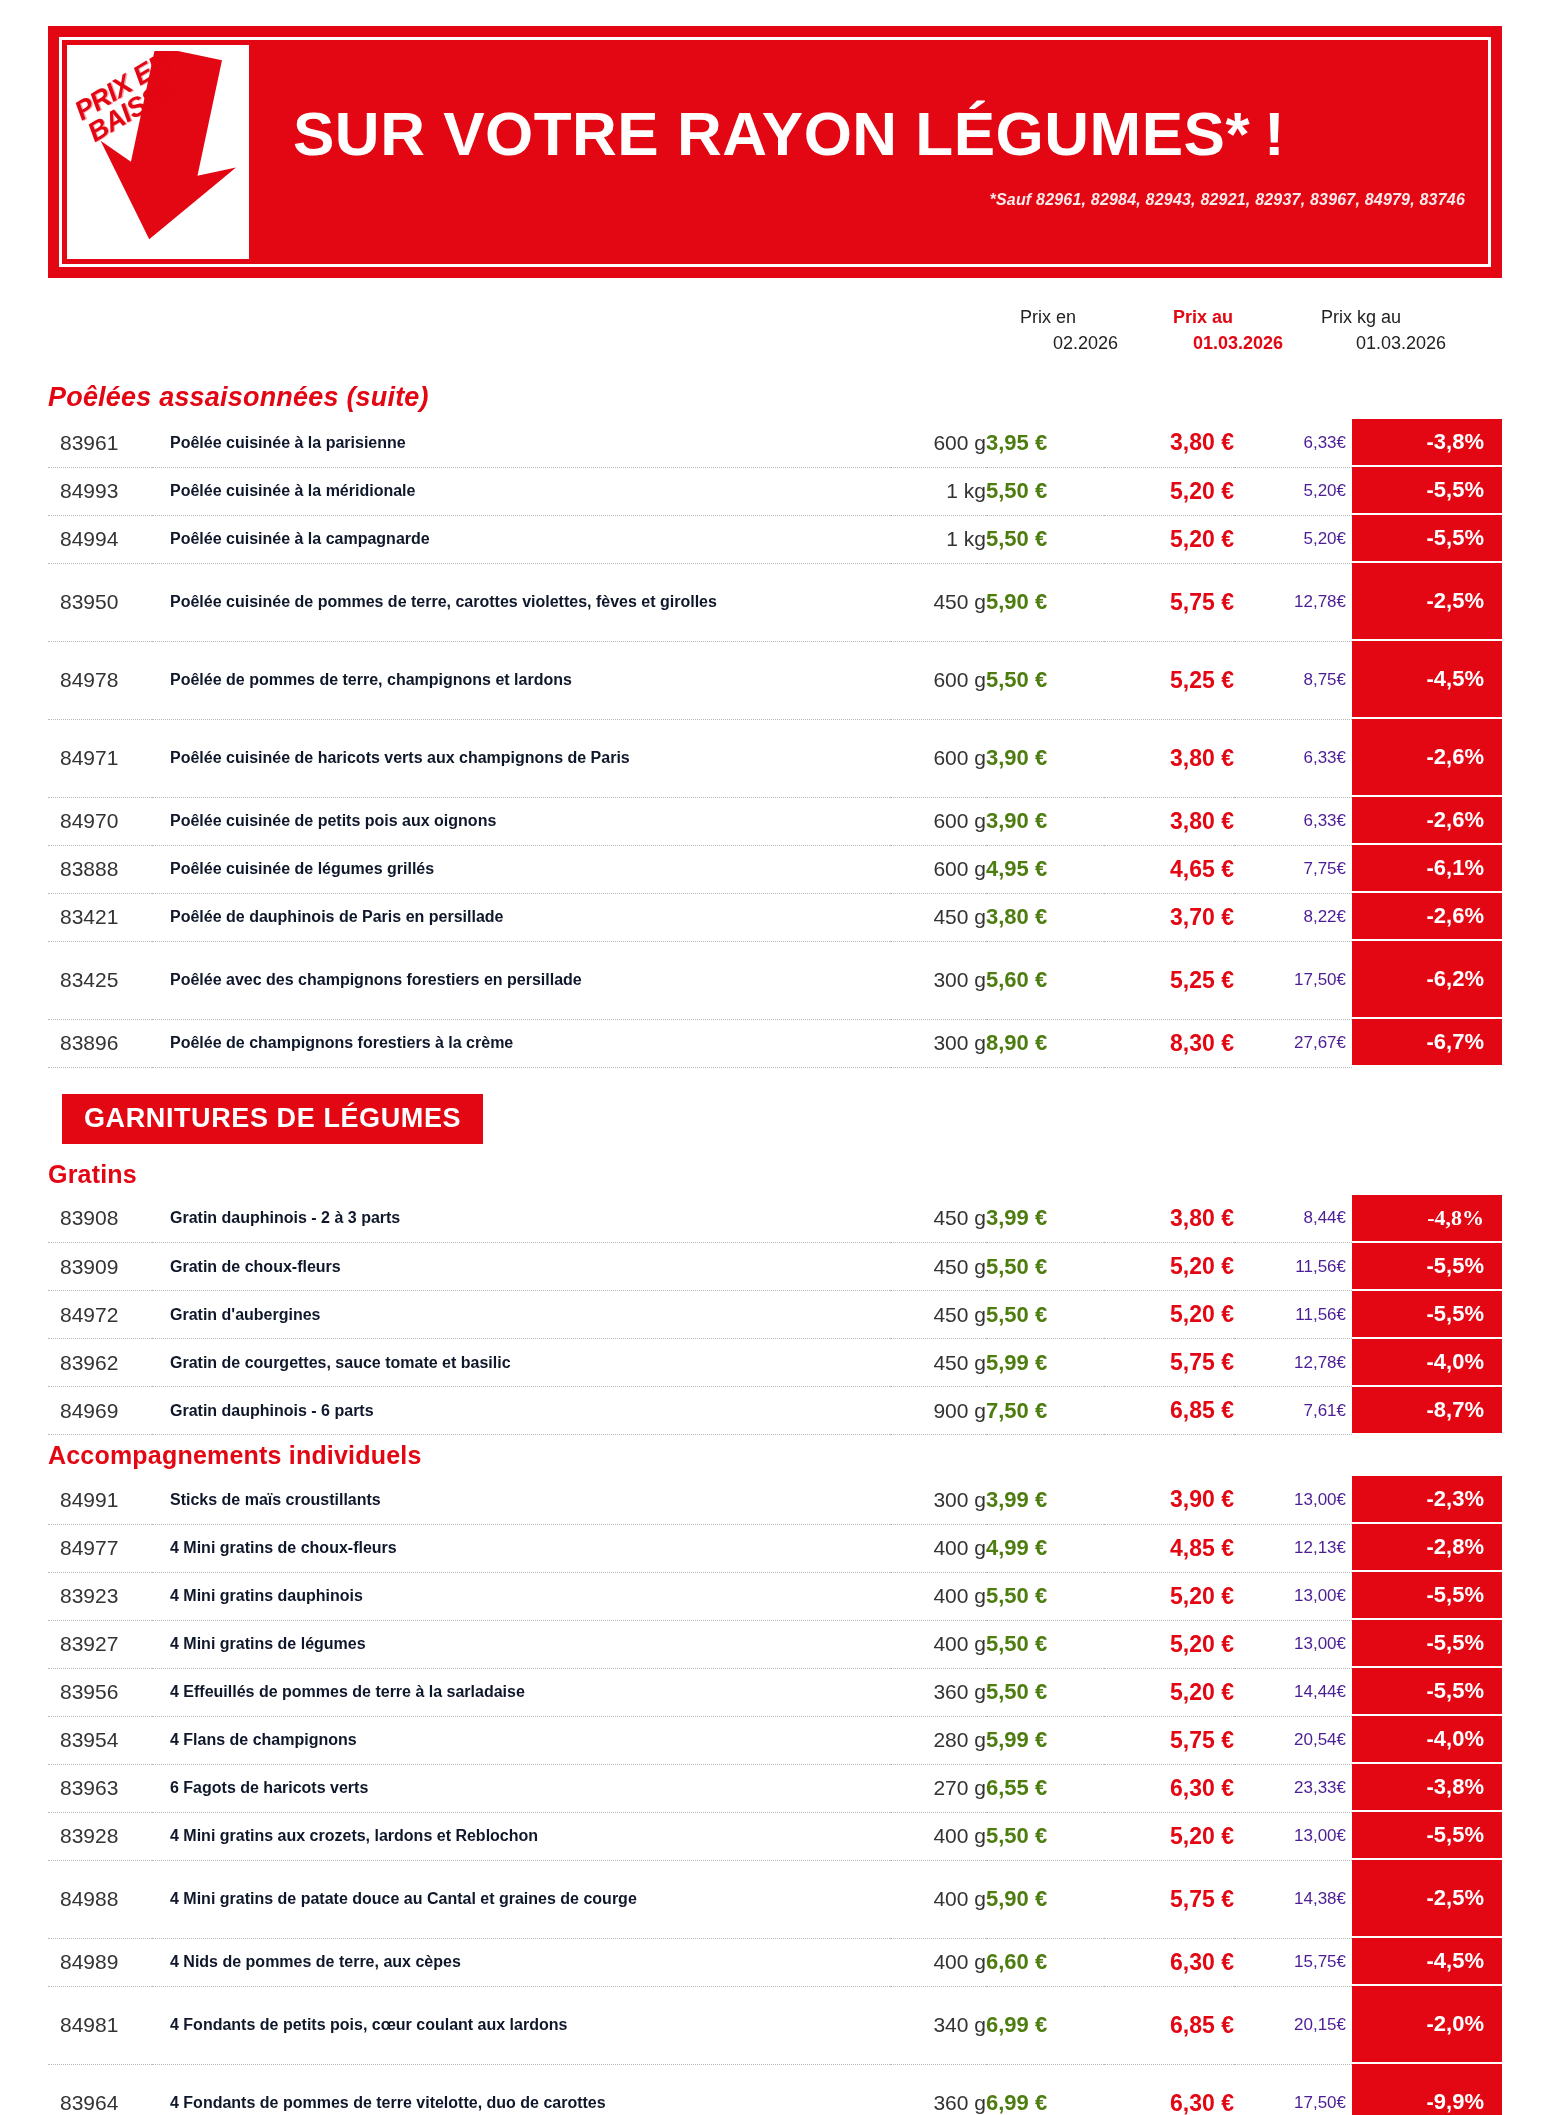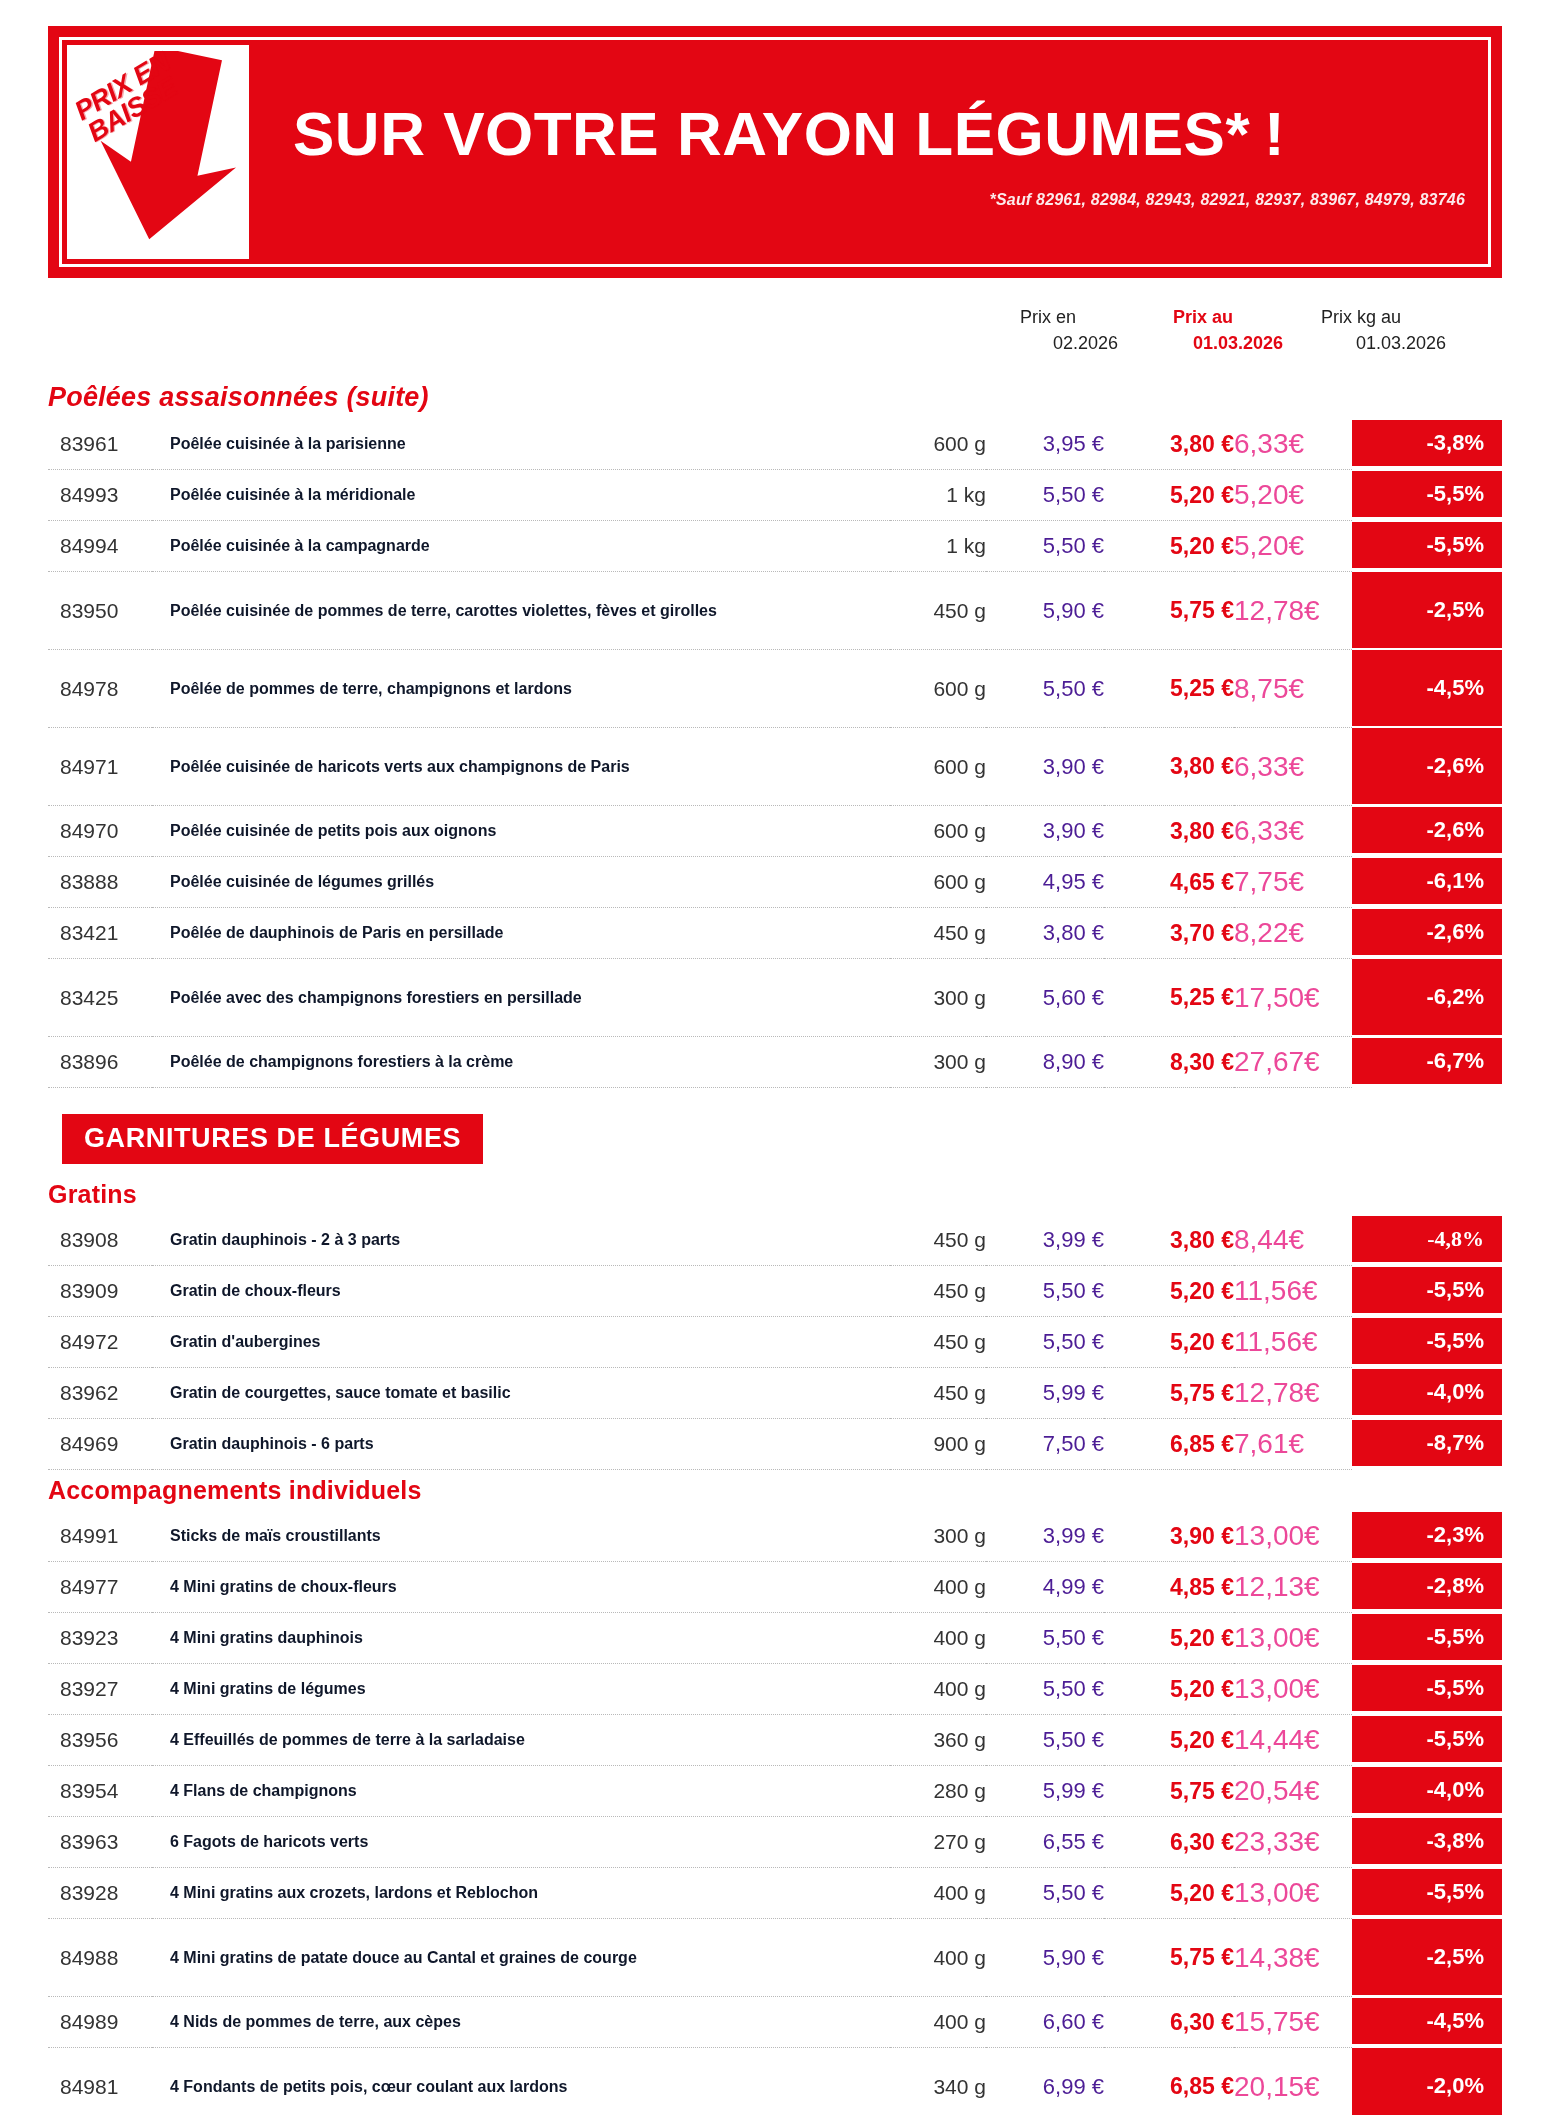--- a/index.html
+++ b/index.html
@@ -159,23 +159,23 @@
   .tbl td {
     padding: 0;
     vertical-align: middle;
     border-bottom: 1px dotted #b9b9b9;
   }
   .tbl tr:first-child td { border-top: none; }
 
   .c-code   { width: 92px;  text-align: left;  padding-left: 12px !important; font-size: 21px; color: #333; }
   .c-name   { width: auto;  text-align: left;  padding-left: 18px !important; font-size: 16px; font-weight: 700; color: #0f172a; line-height: 1.22; }
   .c-weight { width: 96px;  text-align: right; font-size: 21px; color: #333; }
-  .c-old    { width: 118px; text-align: right; font-size: 22px; font-weight: 400; color: #4c1d95; }
+  .c-old    { width: 118px; font-size: 22px; font-weight: 700; color: #4d7c0f; }
   .c-new    { width: 130px; text-align: right; font-size: 23px; font-weight: 900; color: #e30613; }
-  .c-kg     { width: 112px; text-align: left; font-size: 28px; color: #ec4899; padding-right: 6px !important; }
+  .c-kg     { width: 112px; text-align: right; font-size: 17px; color: #4c1d95; padding-right: 6px !important; }
   .c-disc   { width: 150px; padding: 0 !important; border-bottom: none !important; border-radius: 16px; }
 
   .row-cell { padding: 9px 0 9px 0; display: block; }
   .row-cell.tall { padding: 14px 0 14px 0; }
 
   .disc-badge {
     background: #e30613;
     color: #ffffff;
     font-size: 22px;
     font-weight: 700;

